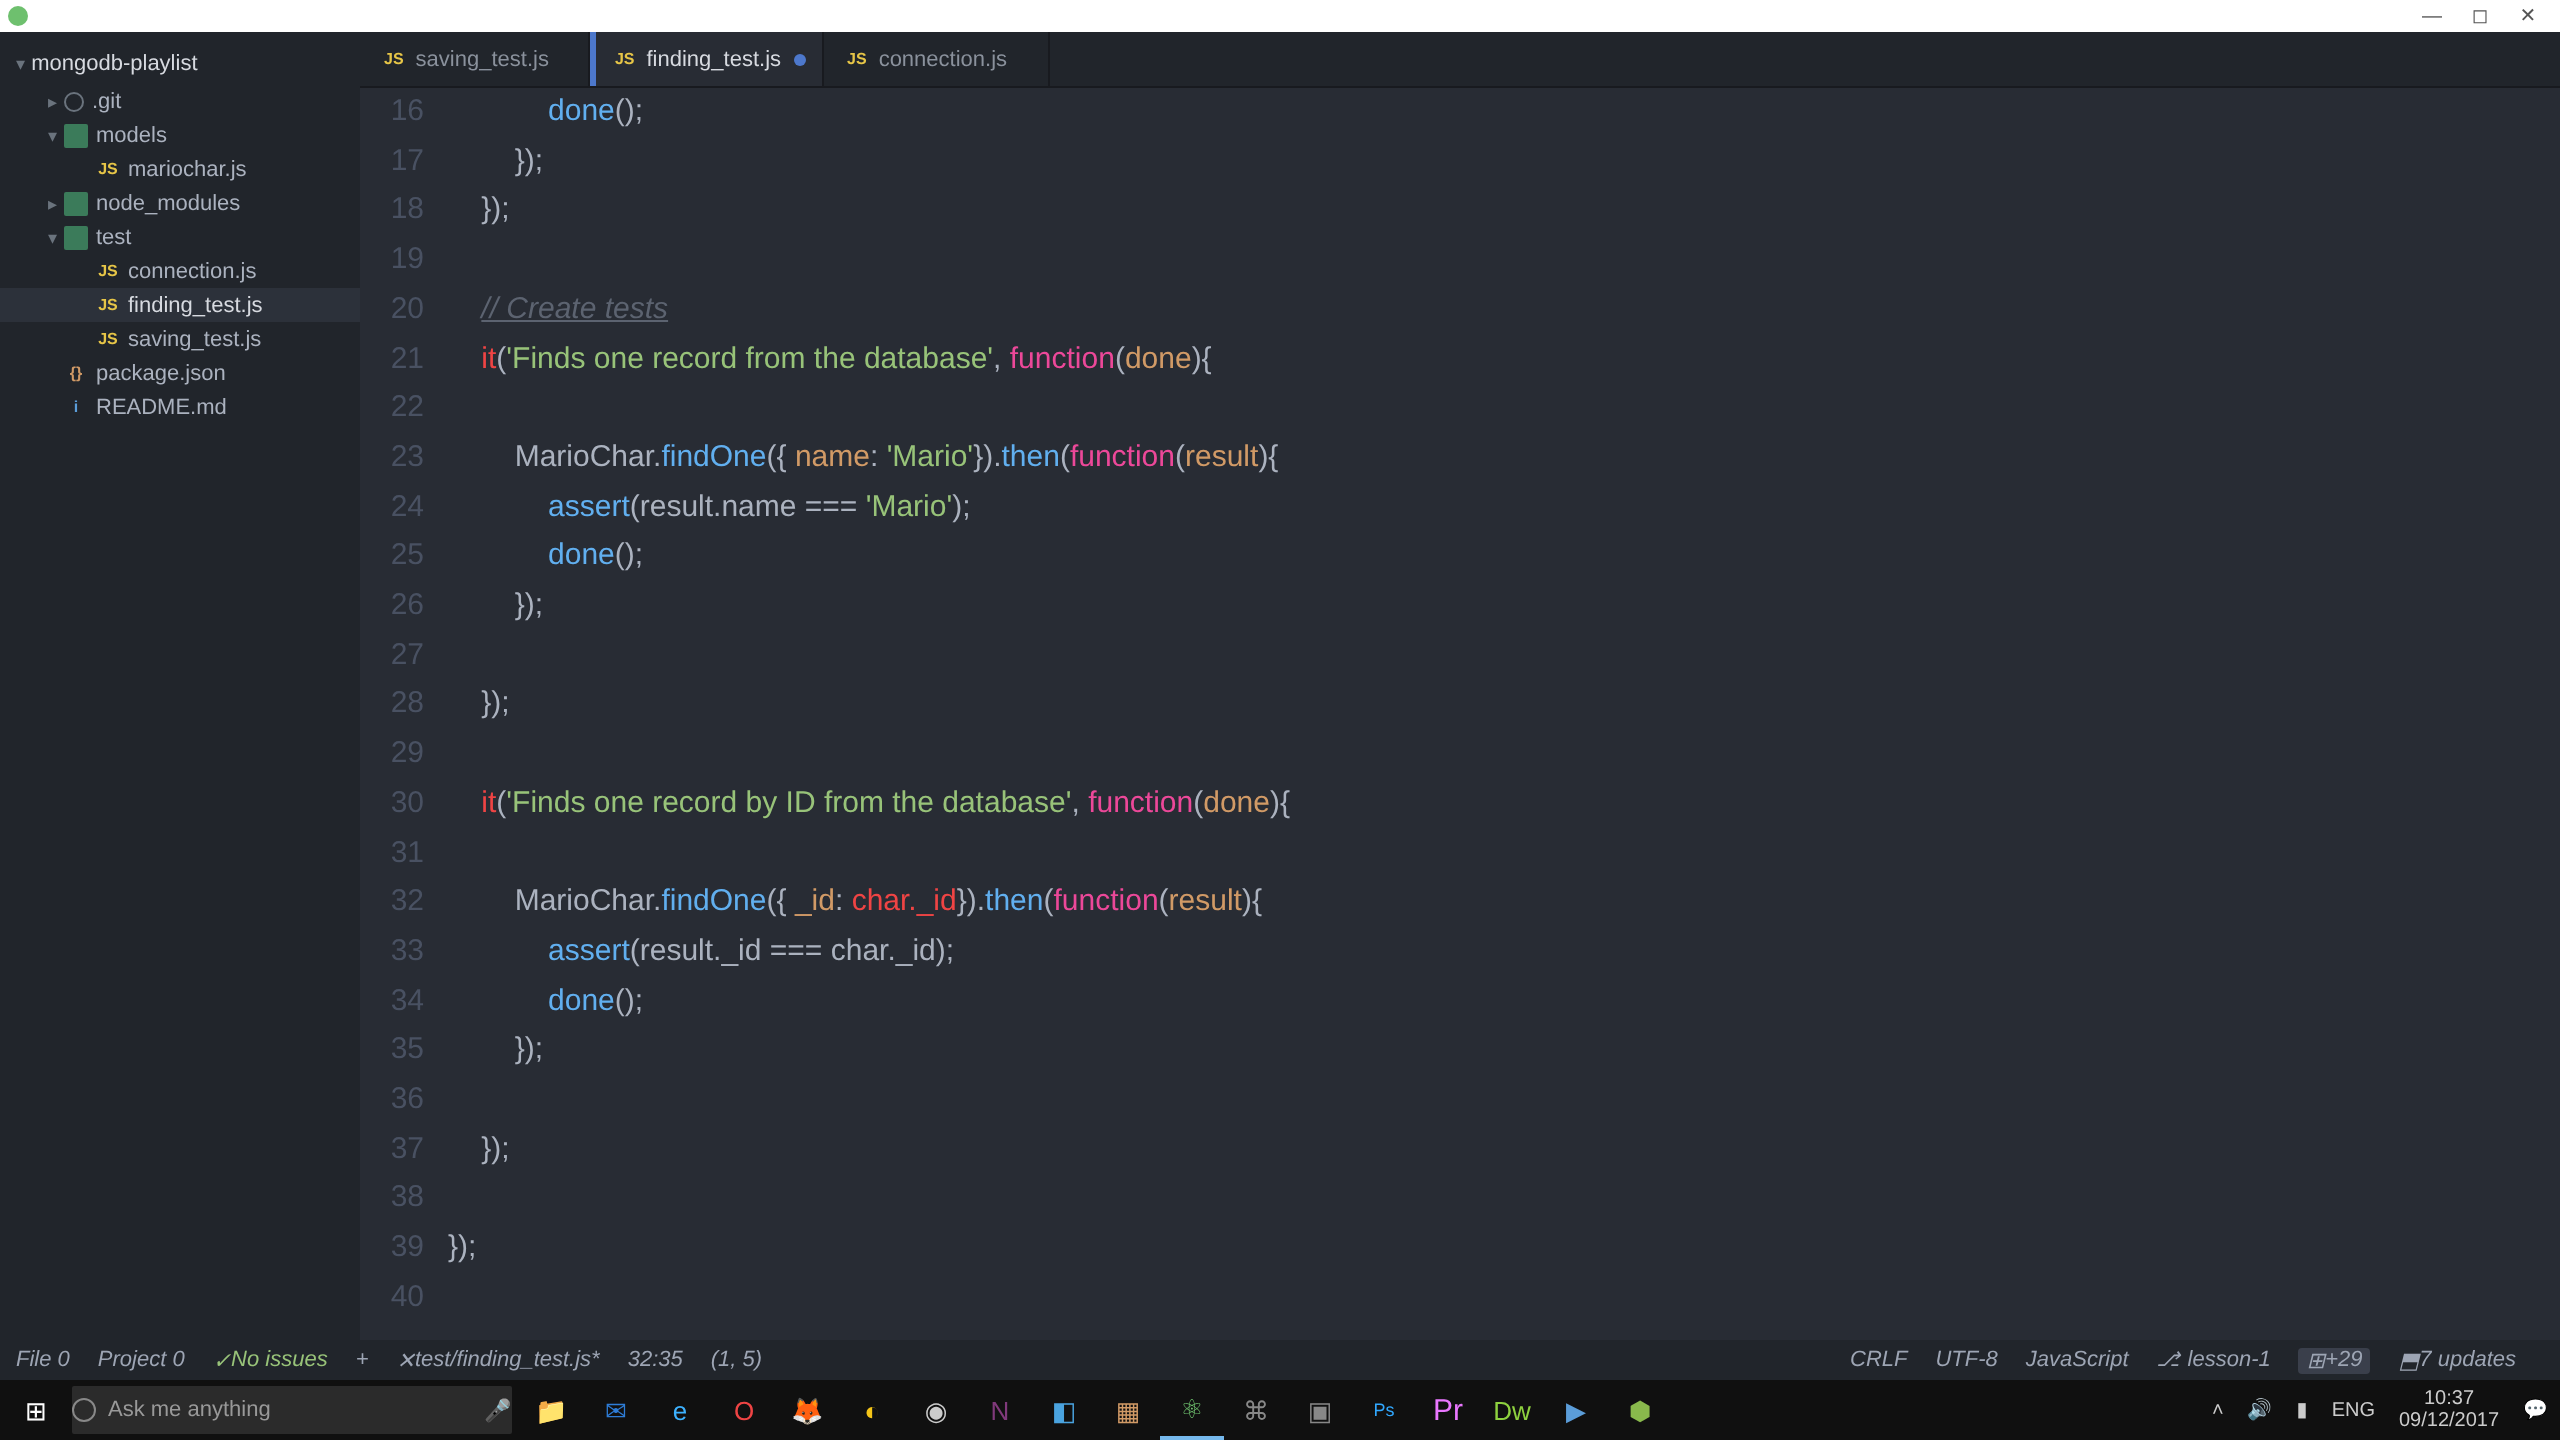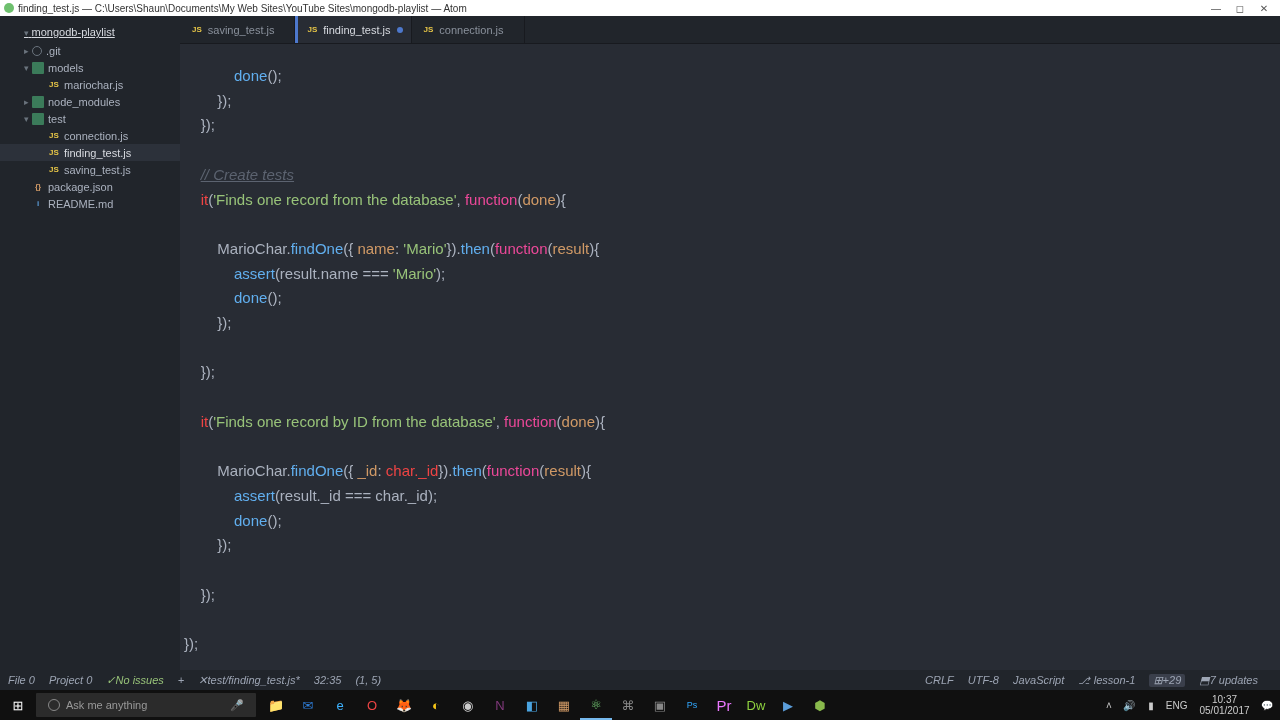--- a/index.html
+++ b/index.html
@@ -9,21 +9,21 @@
 .titlebar { height:16px; background:#fff; display:flex; align-items:center; padding:0 4px; font-size:10px; color:#333; }
 .titlebar .atom-icon { width:10px; height:10px; border-radius:50%; background:#6ec06e; margin-right:4px; }
 .titlebar .spacer { flex:1; }
 .titlebar .winbtn { width:24px; text-align:center; font-size:10px; color:#555; cursor:default; }
 
 
 .app { display:flex; height:calc(100% - 16px - 20px - 30px); background:#1d1f21; }
 
 
 .sidebar { width:180px; background:#21252b; color:#abb2bf; font-size:11px; overflow:hidden; padding-top:6px; }
-.project-root { padding:4px 8px 4px 24px; color:#d7dae0;text-decoration:underline; }
+.project-root { padding:4px 8px 4px 8px; color:#d7dae0; }
 .tree-row { display:flex; align-items:center; padding:1px 8px 1px 20px; height:17px; cursor:default; }
 .tree-row.depth1 { padding-left:24px; }
 .tree-row.depth2 { padding-left:40px; }
 .tree-row.selected { background:#2c313a; color:#d7dae0; }
 .tree-chevron { width:8px; font-size:9px; color:#6a737d; }
 .tree-icon { width:12px; height:12px; margin-right:4px; display:inline-block; }
 .folder-icon { background:#3b7b5a; border-radius:1px; }
 .git-folder { border:1px solid #6a737d; border-radius:50%; width:10px; height:10px; background:none; }
 .js-icon { color:#e6c547; font-size:8px; font-weight:bold; text-align:center; line-height:12px; }
 .json-icon { color:#d19a66; font-size:8px; font-weight:bold; text-align:center; line-height:12px; }
@@ -34,57 +34,56 @@
 .tab { display:flex; align-items:center; padding:0 20px 0 12px; font-size:11px; color:#8a919c; border-right:1px solid #181a1f; position:relative; cursor:default; }
 .tab.active { background:#282c34; color:#d7dae0; }
 .tab.active::before { content:""; position:absolute; left:0; top:0; width:3px; height:100%; background:#4d78cc; }
 .tab .js-tab-icon { color:#e6c547; font-size:8px; font-weight:bold; margin-right:6px; }
 .tab .dirty { position:absolute; right:8px; width:6px; height:6px; border-radius:50%; background:#4d78cc; }
 
 
 .editor-wrap { flex:1; display:flex; flex-direction:column; }
 .editor { flex:1; display:flex; background:#282c34; overflow:hidden; font-family:Menlo,Consolas,monospace; font-size:15px; line-height:24.7px; }
 .gutter { width:40px; text-align:right; padding:0 8px 0 0; color:#495162; user-select:none; }
-.code { flex:1; white-space:pre; color:#abb2bf; position:relative; padding-left:4px;margin-top:20px; }
+.code { flex:1; white-space:pre; color:#abb2bf; position:relative; padding-left:4px; }
 
 
 .c-func { color:#61afef; }
 .c-key { color:#ec4899; }
 .c-str { color:#98c379; }
 .c-id { color:#ef4444; }
 .c-attr { color:#d19a66; }
 .c-comment { color:#5c6370; font-style:italic;text-decoration:underline; }
 
 
 .statusbar { height:20px; background:#21252b; color:#9da5b4; font-size:11px; display:flex; align-items:center; padding:0 8px; }
 .statusbar > div { margin-right:14px; display:flex; align-items:center;font-style:italic; }
 .statusbar .spacer { flex:1; margin:0; }
 .status-ok { color:#98c379; }
 .status-badge { background:#3a3f4b; padding:0 4px; border-radius:2px; }
 .git-branch::before { content:"⎇"; margin-right:4px; font-size:10px; }
 
 
 .taskbar { height:30px; background:#101010; display:flex; align-items:center; padding:0; }
 .start { width:36px; height:100%; display:flex; align-items:center; justify-content:center; color:#fff; font-size:13px; }
-.searchbox { height:24px; width:220px; background:#2b2b2b; border-radius:1px; display:flex; align-items:center; padding:0 12px; color:#999; font-size:11px; margin-right:4px; }
+.searchbox { height:24px; width:220px; background:#2b2b2b; border-radius:1px; display:flex; align-items:center; padding:0 0; color:#999; font-size:11px; margin-right:4px; }
 .searchbox .cortana { width:12px; height:12px; border:1.5px solid #888; border-radius:50%; margin-right:6px; }
 .searchbox .mic { margin-left:auto; color:#888; }
 .taskicons { display:flex; height:100%; }
 .taskicon { width:32px; height:100%; display:flex; align-items:center; justify-content:center; font-size:13px; color:#ccc; cursor:default; }
 .taskicon.active { border-bottom:2px solid #76b9ed; }
 .tray { margin-left:auto; display:flex; align-items:center; height:100%; color:#ccc; font-size:10px; }
 .tray > div { padding:0 6px; text-align:center; }
 .clock { line-height:11px; }
 </style>
 </head>
 <body>
 
 <div class="titlebar">
   <span class="atom-icon"></span>
-  <span>finding_test.js — C:\Users\Shaun\Documents\My Web Sites\YouTube Sites\mongodb-playlist — Atom</span>
   <span class="spacer"></span>
   <span class="winbtn">—</span>
   <span class="winbtn">◻</span>
   <span class="winbtn">✕</span>
 </div>
 
 <div class="app">
 
   <div class="sidebar">
     <div class="project-root">
@@ -154,20 +153,46 @@
           <span class="js-tab-icon">JS</span>
           <span>finding_test.js</span>
           <span class="dirty"></span>
         </div>
         <div class="tab">
           <span class="js-tab-icon">JS</span>
           <span>connection.js</span>
         </div>
       </div>
     <div class="editor">
+      <div class="gutter" id="gutter">16
+17
+18
+19
+20
+21
+22
+23
+24
+25
+26
+27
+28
+29
+30
+31
+32
+33
+34
+35
+36
+37
+38
+39
+40
+</div>
       <div class="code" id="code">            <span class="c-func">done</span>();
         });
     });
 
     <span class="c-comment">// Create tests</span>
     <span class="c-id">it</span>(<span class="c-str">'Finds one record from the database'</span>, <span class="c-key">function</span>(<span class="c-attr">done</span>){
 
         MarioChar.<span class="c-func">findOne</span>({ <span class="c-attr">name</span>: <span class="c-str">'Mario'</span>}).<span class="c-func">then</span>(<span class="c-key">function</span>(<span class="c-attr">result</span>){
             <span class="c-func">assert</span>(result.name === <span class="c-str">'Mario'</span>);
             <span class="c-func">done</span>();
@@ -237,17 +262,17 @@
     <div class="taskicon" style="color:#5b9dd9">▶</div>
     <div class="taskicon" style="color:#89b94c">⬢</div>
   </div>
   <div class="tray">
     <div>˄</div>
     <div>🔊</div>
     <div>▮</div>
     <div>ENG</div>
     <div class="clock">
       <div>10:37</div>
-      <div>05/01/2017</div>
+      <div>09/12/2017</div>
     </div>
     <div>💬</div>
   </div>
 </div>
 
 </body></html>

